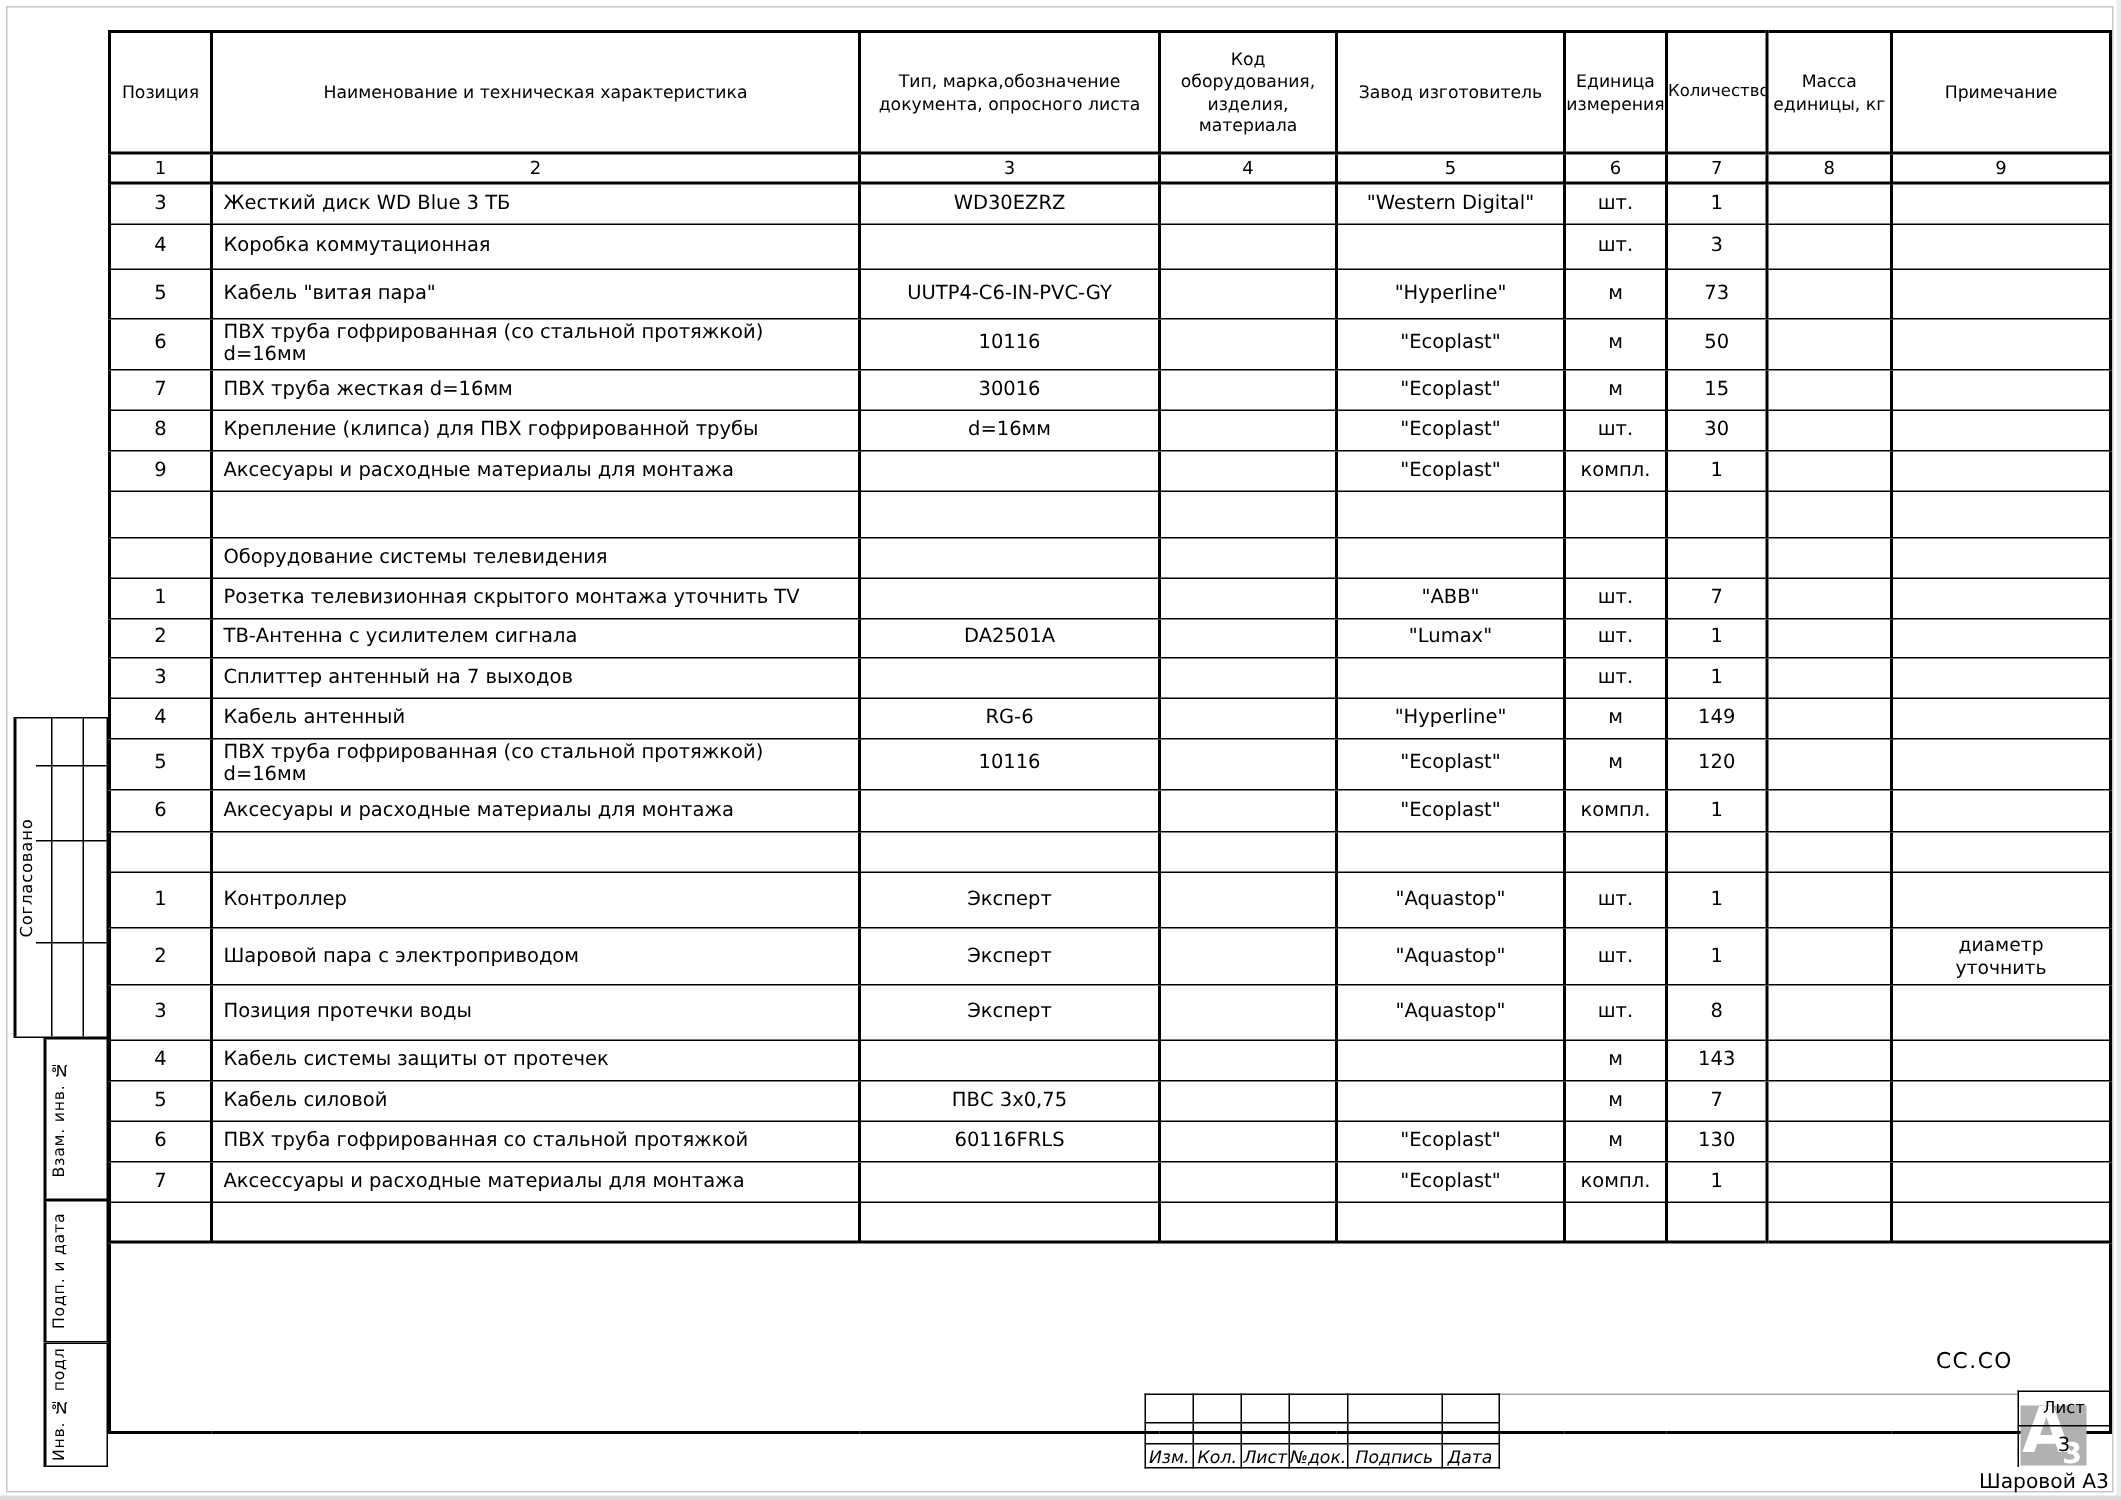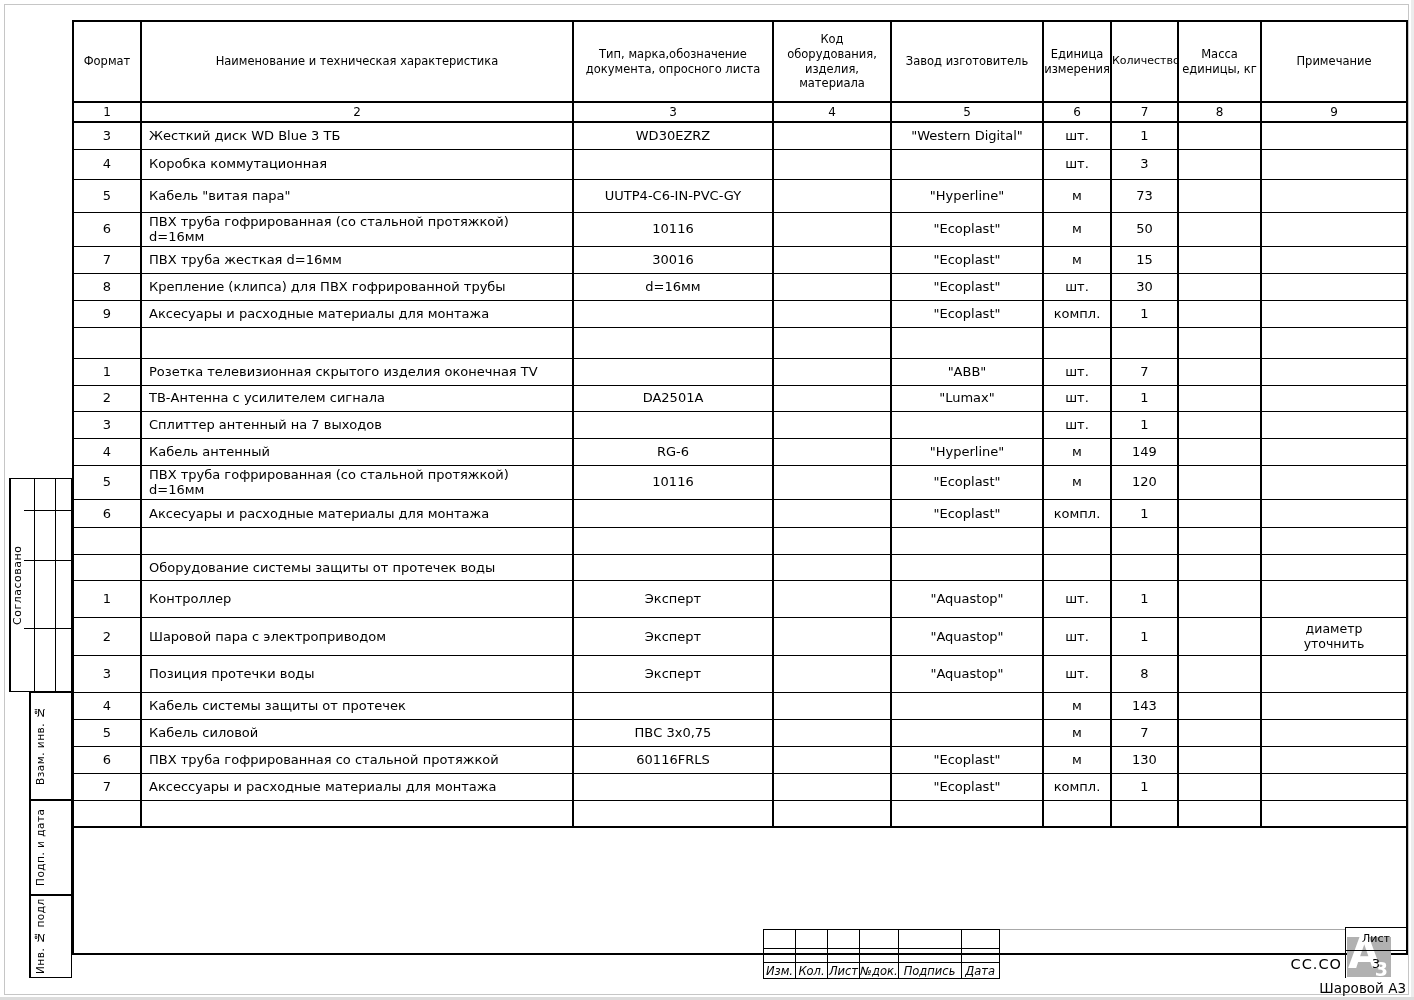--- a/index.html
+++ b/index.html
@@ -47,21 +47,21 @@
 
   
   table.rev-table { position:absolute; left:763px; top:929px; border-collapse:collapse; table-layout:fixed; z-index:3; background:transparent;font-style:italic; }
   .rev-table td { border:1px solid #000; padding:0; font-size:11.5px; text-align:center; vertical-align:middle; white-space:nowrap; overflow:hidden; }
   .rev-table tr.r1 td { height:19px; }
   .rev-table tr.r2 td { height:14px; }
   .rev-table tr.r3 td { height:16px; }
 
   .stamp-gray-line { position:absolute; left:995px; top:929px; width:350px; height:1px; background:#a8a8a8; z-index:2; }
 
-  .doc-code { position:absolute; left:1200px; top:956px; width:142px; text-align:right;
+  .doc-code { position:absolute; left:1200px; top:900px; width:142px; text-align:right;
     font-size:14.5px; letter-spacing:1px; z-index:4; }
 
   .a3-watermark { position:absolute; left:1347px; top:937px; width:44px; height:40px; background:#b1b1b1; z-index:3; overflow:hidden; }
   .wm-letter { position:absolute; left:1px; top:-6px; font-size:42px; font-weight:bold; color:#fff; line-height:1.1; }
   .wm-digit  { position:absolute; right:3px; bottom:-3px; font-size:19px; font-weight:bold; color:#fff; }
 
   .sheet-cell { position:absolute; left:1345px; top:927px; width:61px; height:51px;
     border-left:1px solid #000; border-top:1px solid #000; z-index:4; }
   .sheet-cell-top { height:23px; border-bottom:1px solid #000; font-size:11px; text-align:center; line-height:21px; }
   .sheet-cell-num { height:27px; font-size:13px; text-align:center; line-height:26px; }
@@ -114,21 +114,21 @@
         <col style="width:200px">
         <col style="width:118px">
       <col style="width:152px">
         <col style="width:68px">
         <col style="width:67px">
         <col style="width:83px">
         <col style="width:146px">
     </colgroup>
     <thead>
       <tr class="hdr-row">
-        <th>Формат</th>
+        <th>Позиция</th>
         <th>Наименование и техническая характеристика</th>
         <th>Тип, марка,обозначение документа, опросного листа</th>
         <th>Код оборудования, изделия, материала</th>
         <th>Завод изготовитель</th>
         <th>Единица измерения</th>
         <th class="col-qty">Количество</th>
         <th>Масса единицы, кг</th>
         <th>Примечание</th>
       </tr>
       <tr class="num-row">
@@ -227,22 +227,33 @@
           <td class="col1"></td>
           <td class="col2"></td>
           <td class="col3"></td>
           <td class="col4"></td>
           <td class="col5"></td>
           <td class="col6"></td>
           <td class="col7"></td>
           <td class="col8"></td>
         </tr>
         <tr style="height: 27px;">
+          <td class="col0"></td>
+          <td class="col1">Оборудование системы телевидения</td>
+          <td class="col2"></td>
+          <td class="col3"></td>
+          <td class="col4"></td>
+          <td class="col5"></td>
+          <td class="col6"></td>
+          <td class="col7"></td>
+          <td class="col8"></td>
+        </tr>
+        <tr style="height: 27px;">
           <td class="col0">1</td>
-          <td class="col1">Розетка телевизионная скрытого изделия оконечная TV</td>
+          <td class="col1">Розетка телевизионная скрытого монтажа уточнить TV</td>
           <td class="col2"></td>
           <td class="col3"></td>
           <td class="col4">"ABB"</td>
           <td class="col5">шт.</td>
           <td class="col6">7</td>
           <td class="col7"></td>
           <td class="col8"></td>
         </tr>
         <tr style="height: 26px;">
           <td class="col0">2</td>
@@ -296,31 +307,20 @@
           <td class="col3"></td>
           <td class="col4">"Ecoplast"</td>
           <td class="col5">компл.</td>
           <td class="col6">1</td>
           <td class="col7"></td>
           <td class="col8"></td>
         </tr>
         <tr style="height: 27px;">
           <td class="col0"></td>
           <td class="col1"></td>
-          <td class="col2"></td>
-          <td class="col3"></td>
-          <td class="col4"></td>
-          <td class="col5"></td>
-          <td class="col6"></td>
-          <td class="col7"></td>
-          <td class="col8"></td>
-        </tr>
-        <tr style="height: 26px;">
-          <td class="col0"></td>
-          <td class="col1">Оборудование системы защиты от протечек воды</td>
           <td class="col2"></td>
           <td class="col3"></td>
           <td class="col4"></td>
           <td class="col5"></td>
           <td class="col6"></td>
           <td class="col7"></td>
           <td class="col8"></td>
         </tr>
         <tr style="height: 37px;">
           <td class="col0">1</td>

